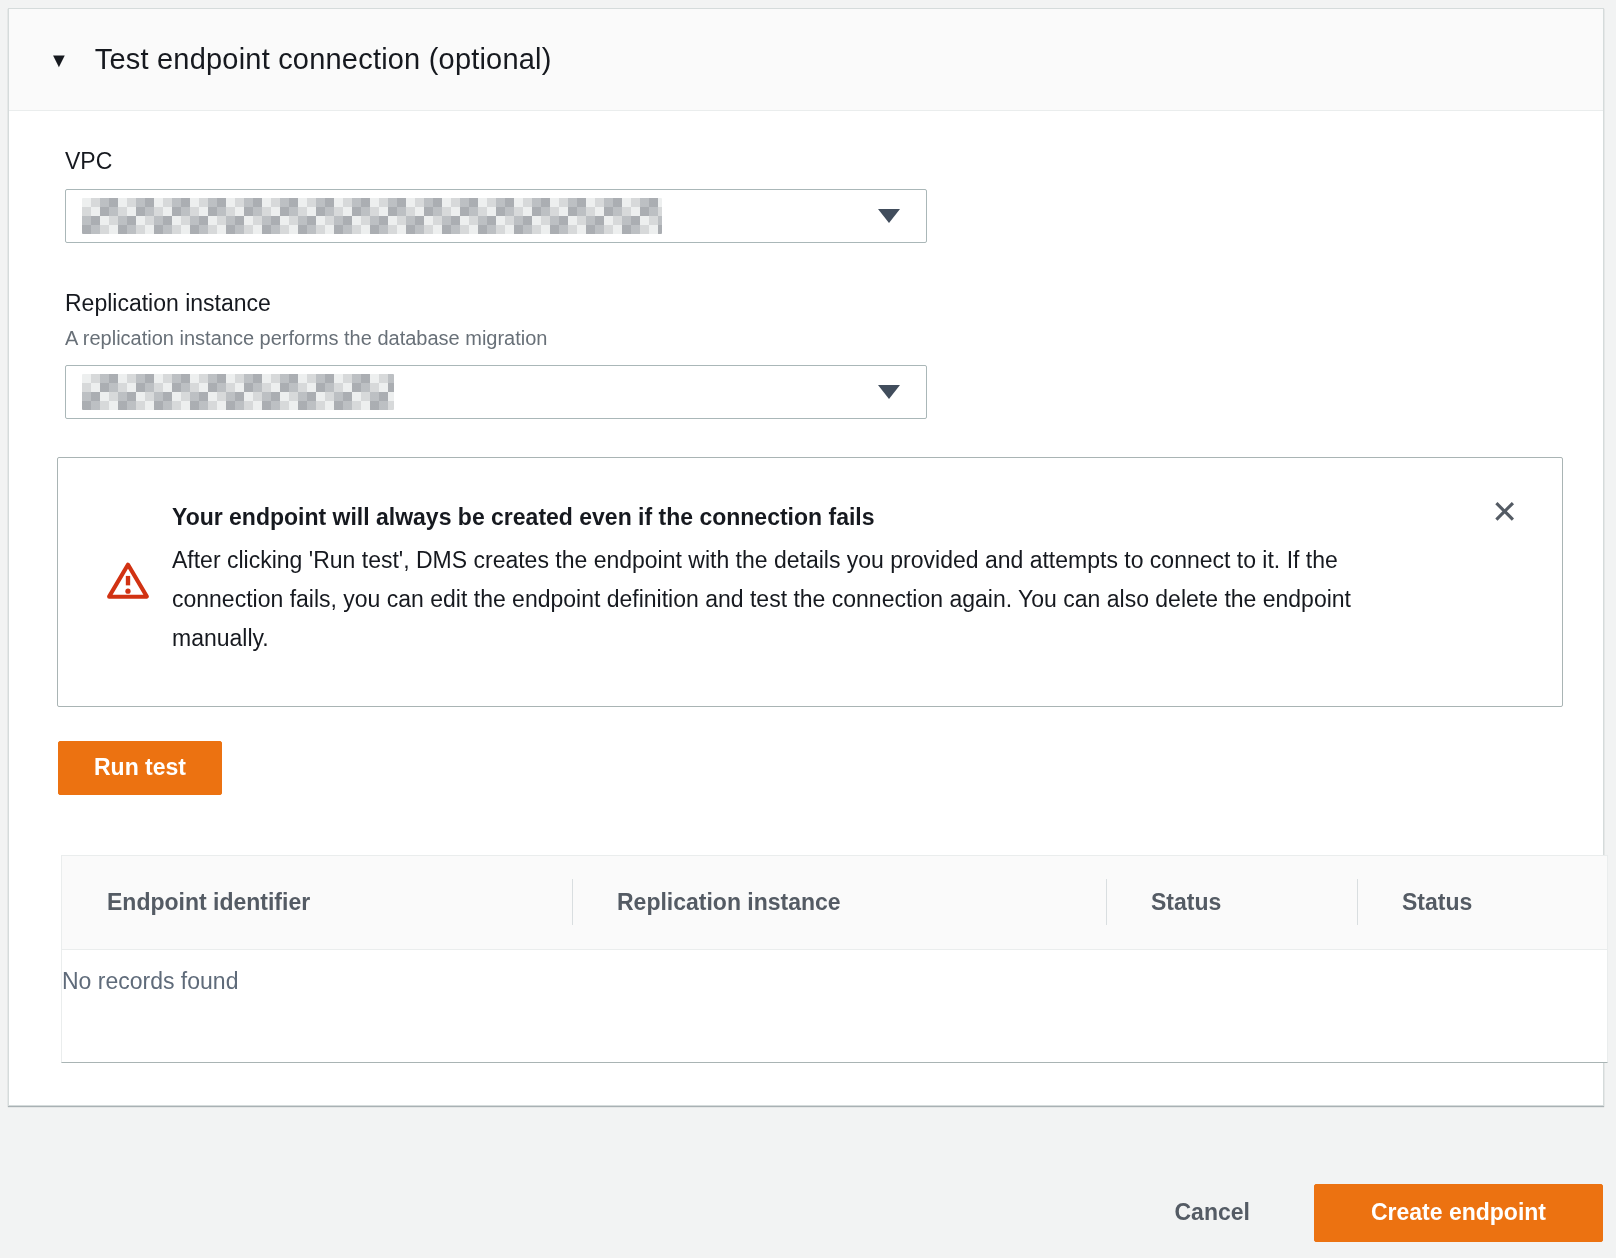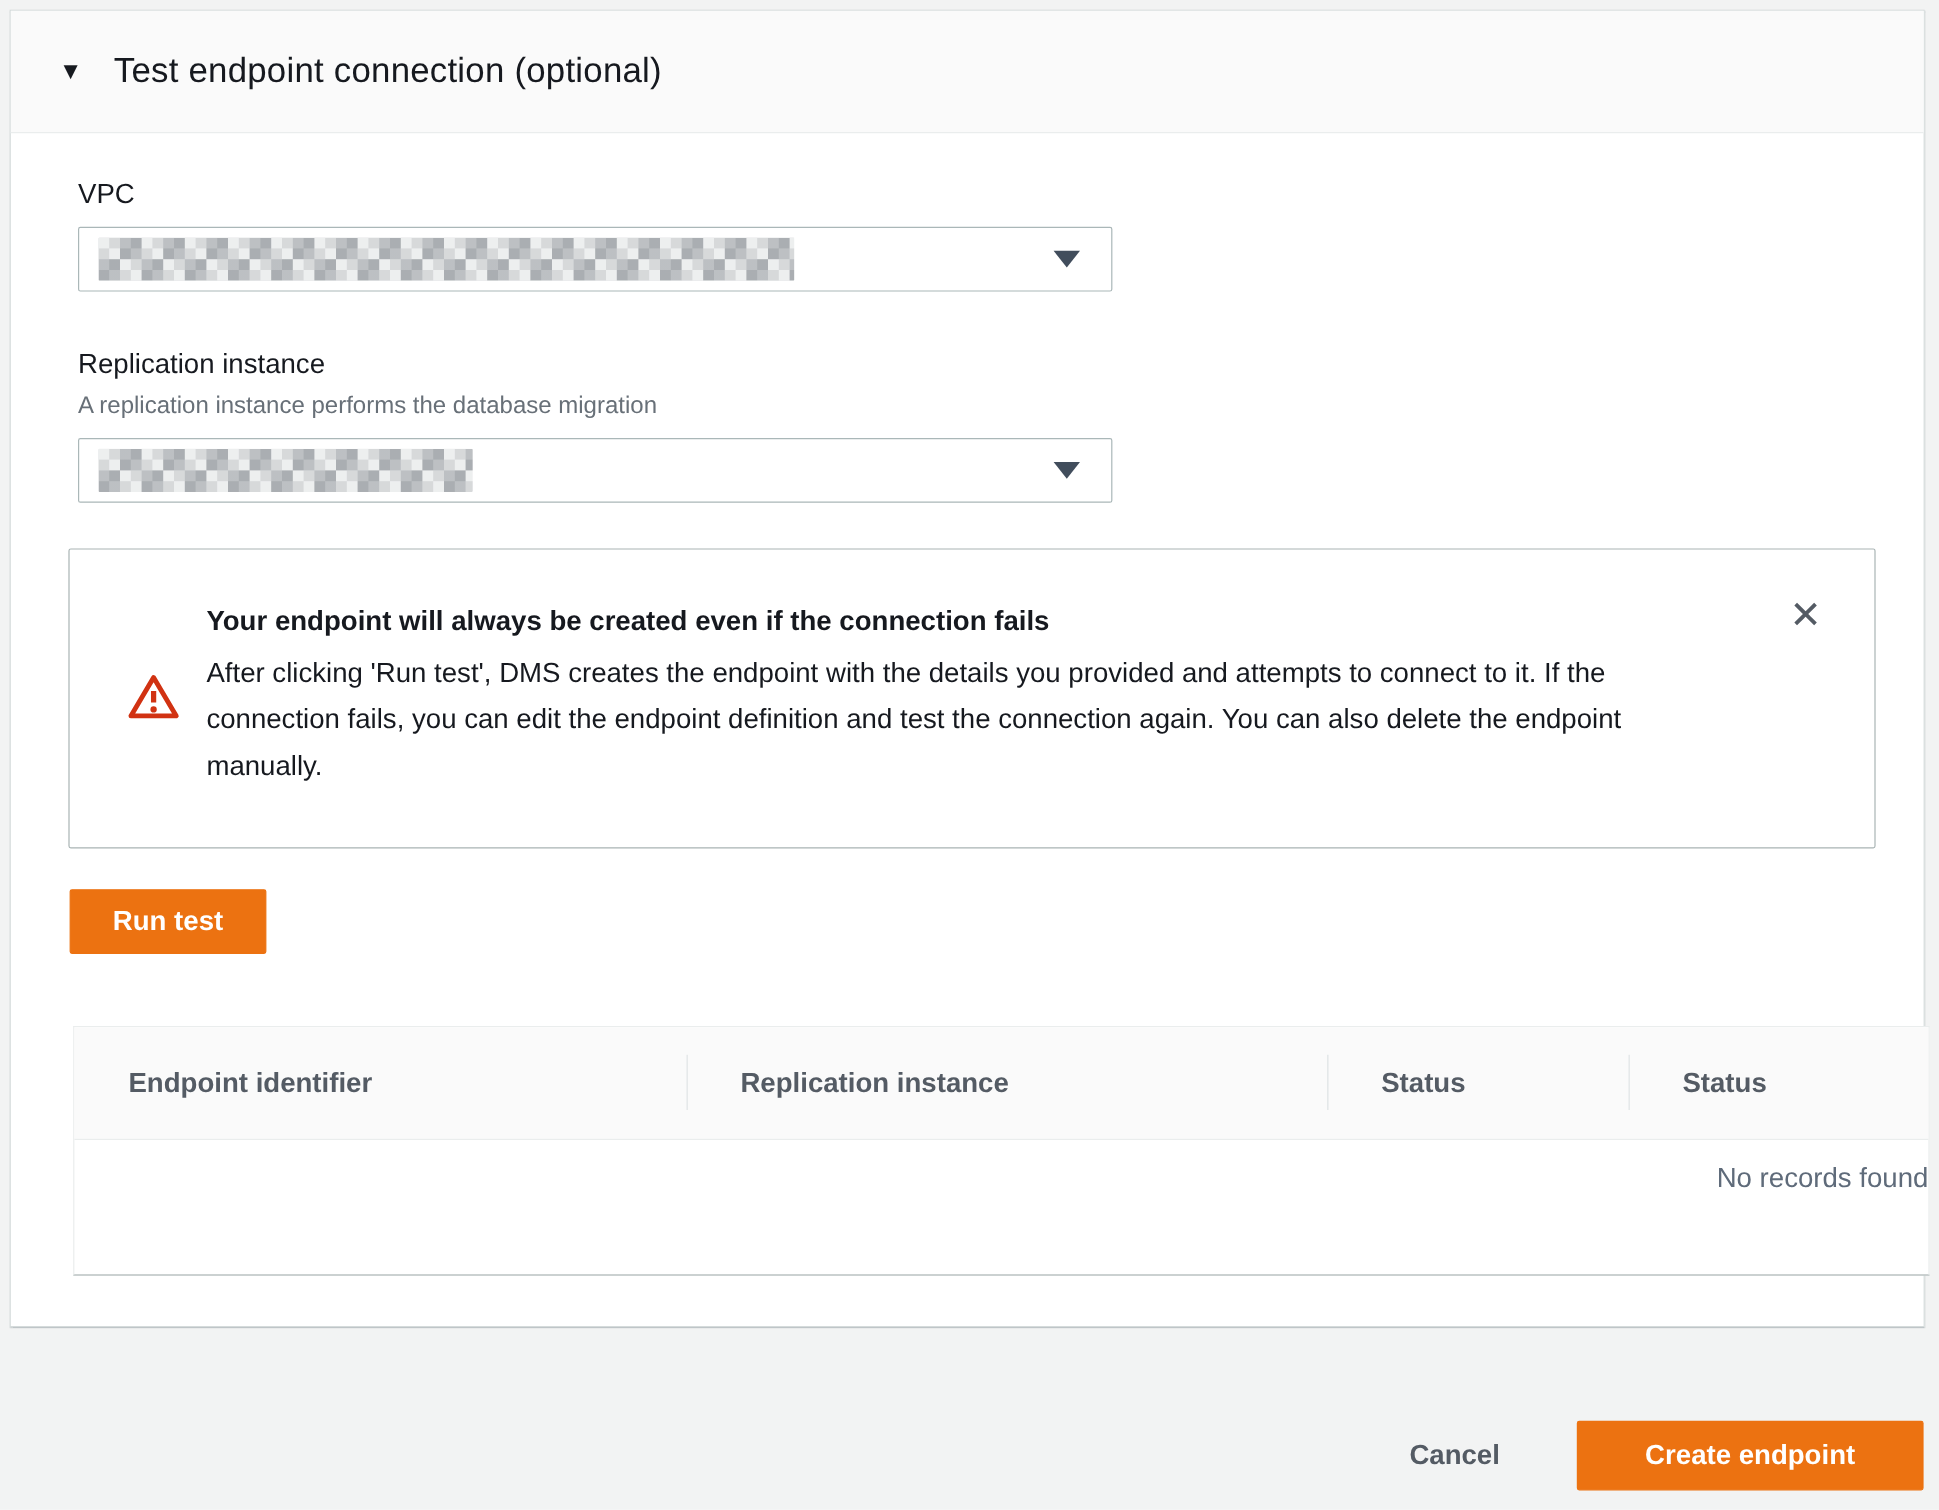--- a/index.html
+++ b/index.html
@@ -188,21 +188,21 @@
     content: "";
     position: absolute;
     left: 0; top: 50%;
     transform: translateY(-50%);
     width: 1px; height: 46px;
     background: #d9dee0;
   }
   .tbody-empty {
     min-height: 112px;
     display: flex;
-    justify-content: flex-end;
+    justify-content: flex-start;
     align-items: flex-start;
     padding-top: 18px;
   }
   .empty-text {
     font-size: 23px;
     color: #5f6b7a;
   }
 
   
   .footer-actions {

